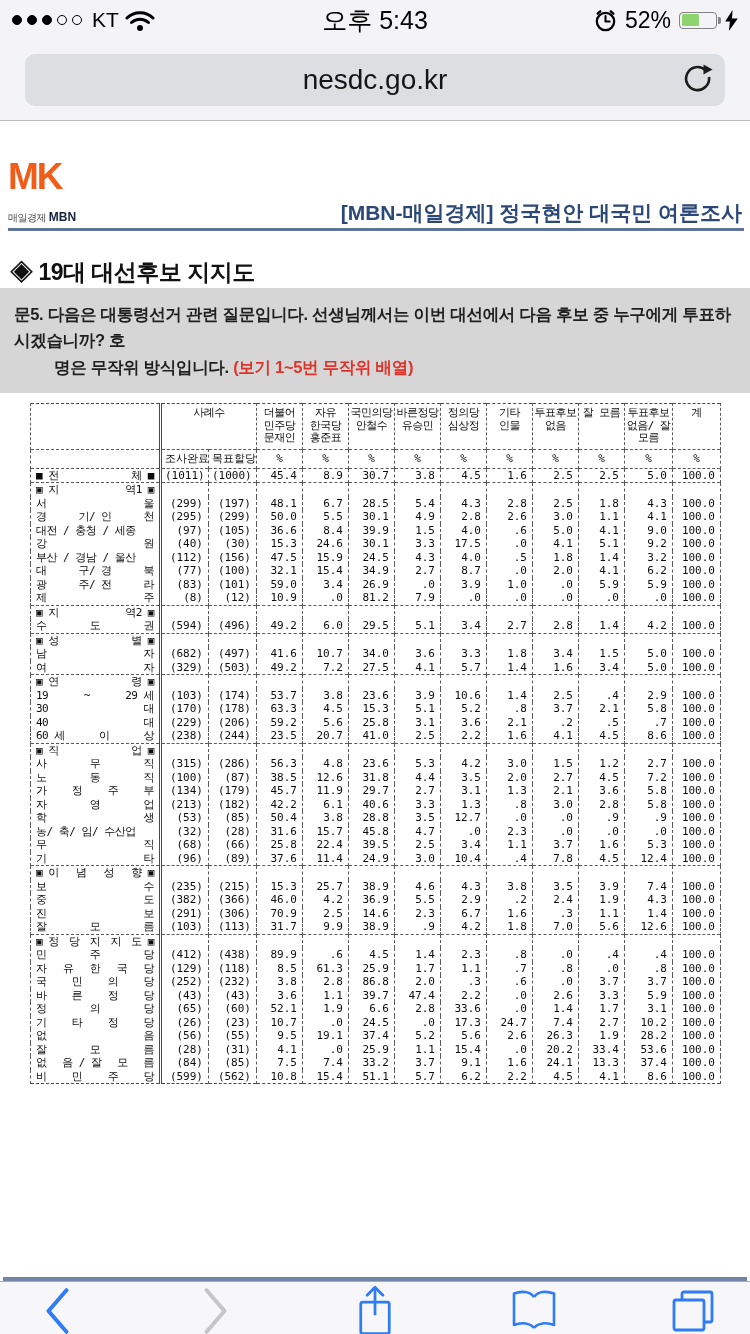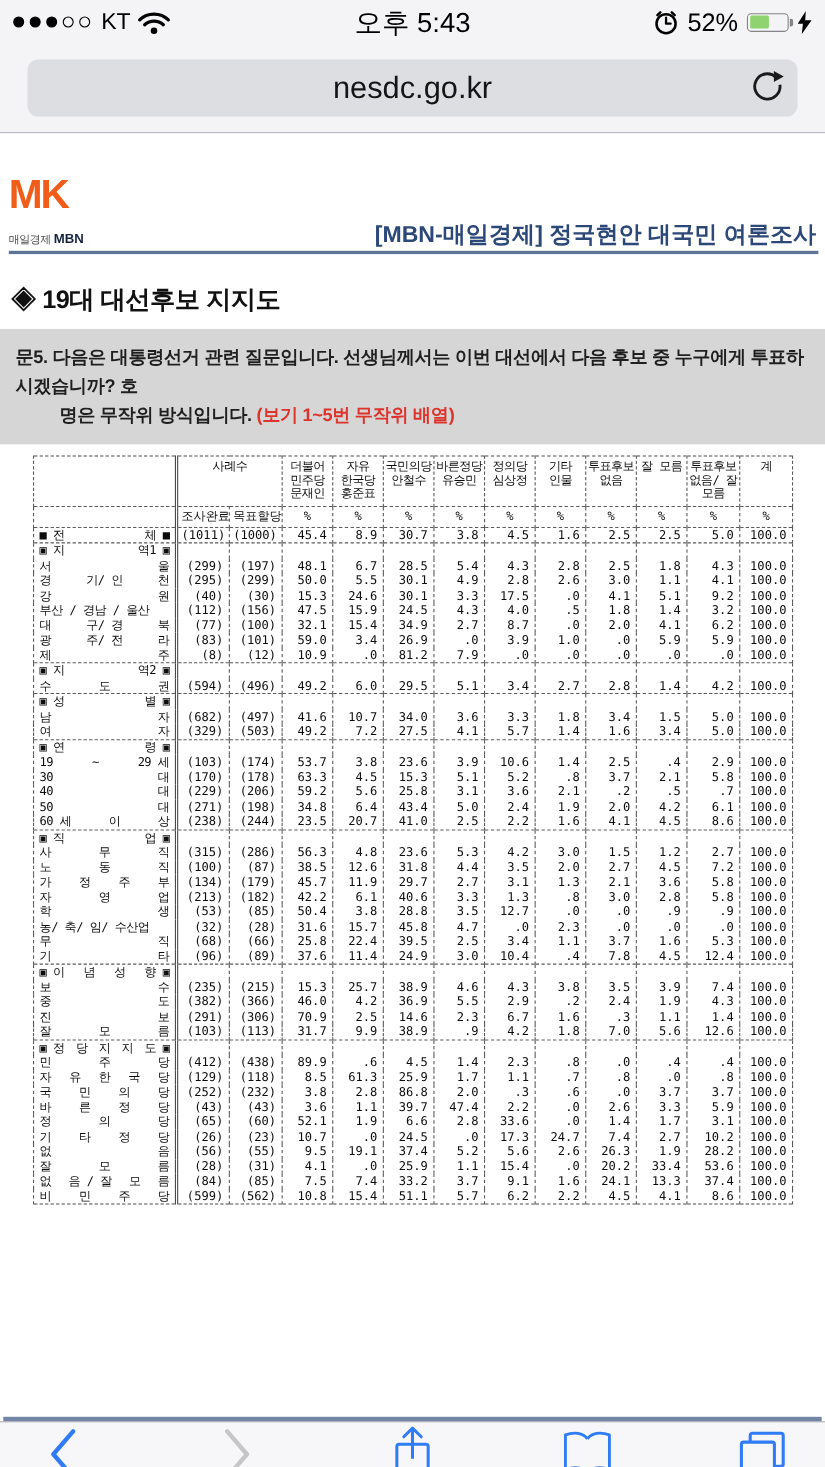--- a/index.html
+++ b/index.html
@@ -32,21 +32,21 @@
   .masthead { margin:42px 6px 0 8px; position:relative; }
   .logo-main { font-size:37px; font-weight:800; letter-spacing:-2px; color:#f25c19; line-height:28px; }
   .logo-sub { font-size:10px; margin-top:19px; }
   .logo-sub .s1 { color:#4a4a4a; letter-spacing:-0.5px; }
   .logo-sub .s2 { color:#16233f; font-weight:800; font-size:12px; letter-spacing:0; }
   .mast-right { position:absolute; right:2px; bottom:4px; font-size:21px; font-weight:700; color:#2b4878; }
   .rule { height:3px; background:#5f7396; margin:3px 0 0 0; }
 
   .sec-title { margin:26px 0 0 10px; font-size:23px; font-weight:800; color:#111; letter-spacing:-0.5px; }
 
-  .qbox { margin-top:11px; background:#d6d6d6; padding:13px 18px 13px 14px; font-size:16.5px; font-weight:700; color:#1f1f1f; line-height:1.6; letter-spacing:-0.3px; }
+  .qbox { margin-top:0; background:#d6d6d6; padding:13px 18px 13px 14px; font-size:16.5px; font-weight:700; color:#1f1f1f; line-height:1.6; letter-spacing:-0.3px; }
   .qline2 { padding-left:40px; }
   .qred { color:#de332b; }
 
   
   table.poll { border-collapse:collapse; table-layout:fixed; width:690px; margin:10px 0 0 30px; font-family:"DejaVu Sans Mono", monospace; font-size:11px; color:#0c0c0c; border:1px dashed #4a4a4a; }
   .poll td { border-left:1px dashed #5a5a5a; border-right:1px dashed #5a5a5a; height:13.5px; line-height:13.5px; padding:0 3px; overflow:hidden; white-space:nowrap; }
   .poll td.bL { border-left:3px double #4a4a4a; }
   .poll thead tr.hdr td { height:auto; padding:3px 1px 4px 1px; vertical-align:top; text-align:center; white-space:pre-line; line-height:12.5px; letter-spacing:-0.5px; }
   .poll thead tr.sub td { text-align:center; border-top:1px dashed #5a5a5a; height:18px; line-height:18px; }
   .poll tr.group-start td { border-top:1px dashed #5a5a5a; }
@@ -253,20 +253,37 @@
             <td class="num">4.9</td>
             <td class="num">2.8</td>
             <td class="num">2.6</td>
             <td class="num">3.0</td>
             <td class="num">1.1</td>
             <td class="num">4.1</td>
             <td class="num">100.0</td>
           </tr>
           <tr>
             <td class="lbl">
+              <div class="lblflex"><span>대전 / 충청 / 세종</span></div>
+            </td>
+            <td class="num bL">(97)</td>
+            <td class="num">(105)</td>
+            <td class="num">36.6</td>
+            <td class="num">8.4</td>
+            <td class="num">39.9</td>
+            <td class="num">1.5</td>
+            <td class="num">4.0</td>
+            <td class="num">.6</td>
+            <td class="num">5.0</td>
+            <td class="num">4.1</td>
+            <td class="num">9.0</td>
+            <td class="num">100.0</td>
+          </tr>
+          <tr>
+            <td class="lbl">
               <div class="lblflex"><span>강</span><span>원</span></div>
             </td>
             <td class="num bL">(40)</td>
             <td class="num">(30)</td>
             <td class="num">15.3</td>
             <td class="num">24.6</td>
             <td class="num">30.1</td>
             <td class="num">3.3</td>
             <td class="num">17.5</td>
             <td class="num">.0</td>
@@ -487,37 +504,20 @@
             <td class="num">(206)</td>
             <td class="num">59.2</td>
             <td class="num">5.6</td>
             <td class="num">25.8</td>
             <td class="num">3.1</td>
             <td class="num">3.6</td>
             <td class="num">2.1</td>
             <td class="num">.2</td>
             <td class="num">.5</td>
             <td class="num">.7</td>
-            <td class="num">100.0</td>
-          </tr>
-          <tr>
-            <td class="lbl">
-              <div class="lblflex"><span>50</span><span>대</span></div>
-            </td>
-            <td class="num bL">(271)</td>
-            <td class="num">(198)</td>
-            <td class="num">34.8</td>
-            <td class="num">6.4</td>
-            <td class="num">43.4</td>
-            <td class="num">5.0</td>
-            <td class="num">2.4</td>
-            <td class="num">1.9</td>
-            <td class="num">2.0</td>
-            <td class="num">4.2</td>
-            <td class="num">6.1</td>
             <td class="num">100.0</td>
           </tr>
           <tr>
             <td class="lbl">
               <div class="lblflex"><span>60 세</span><span>이</span><span>상</span></div>
             </td>
             <td class="num bL">(238)</td>
             <td class="num">(244)</td>
             <td class="num">23.5</td>
             <td class="num">20.7</td>

